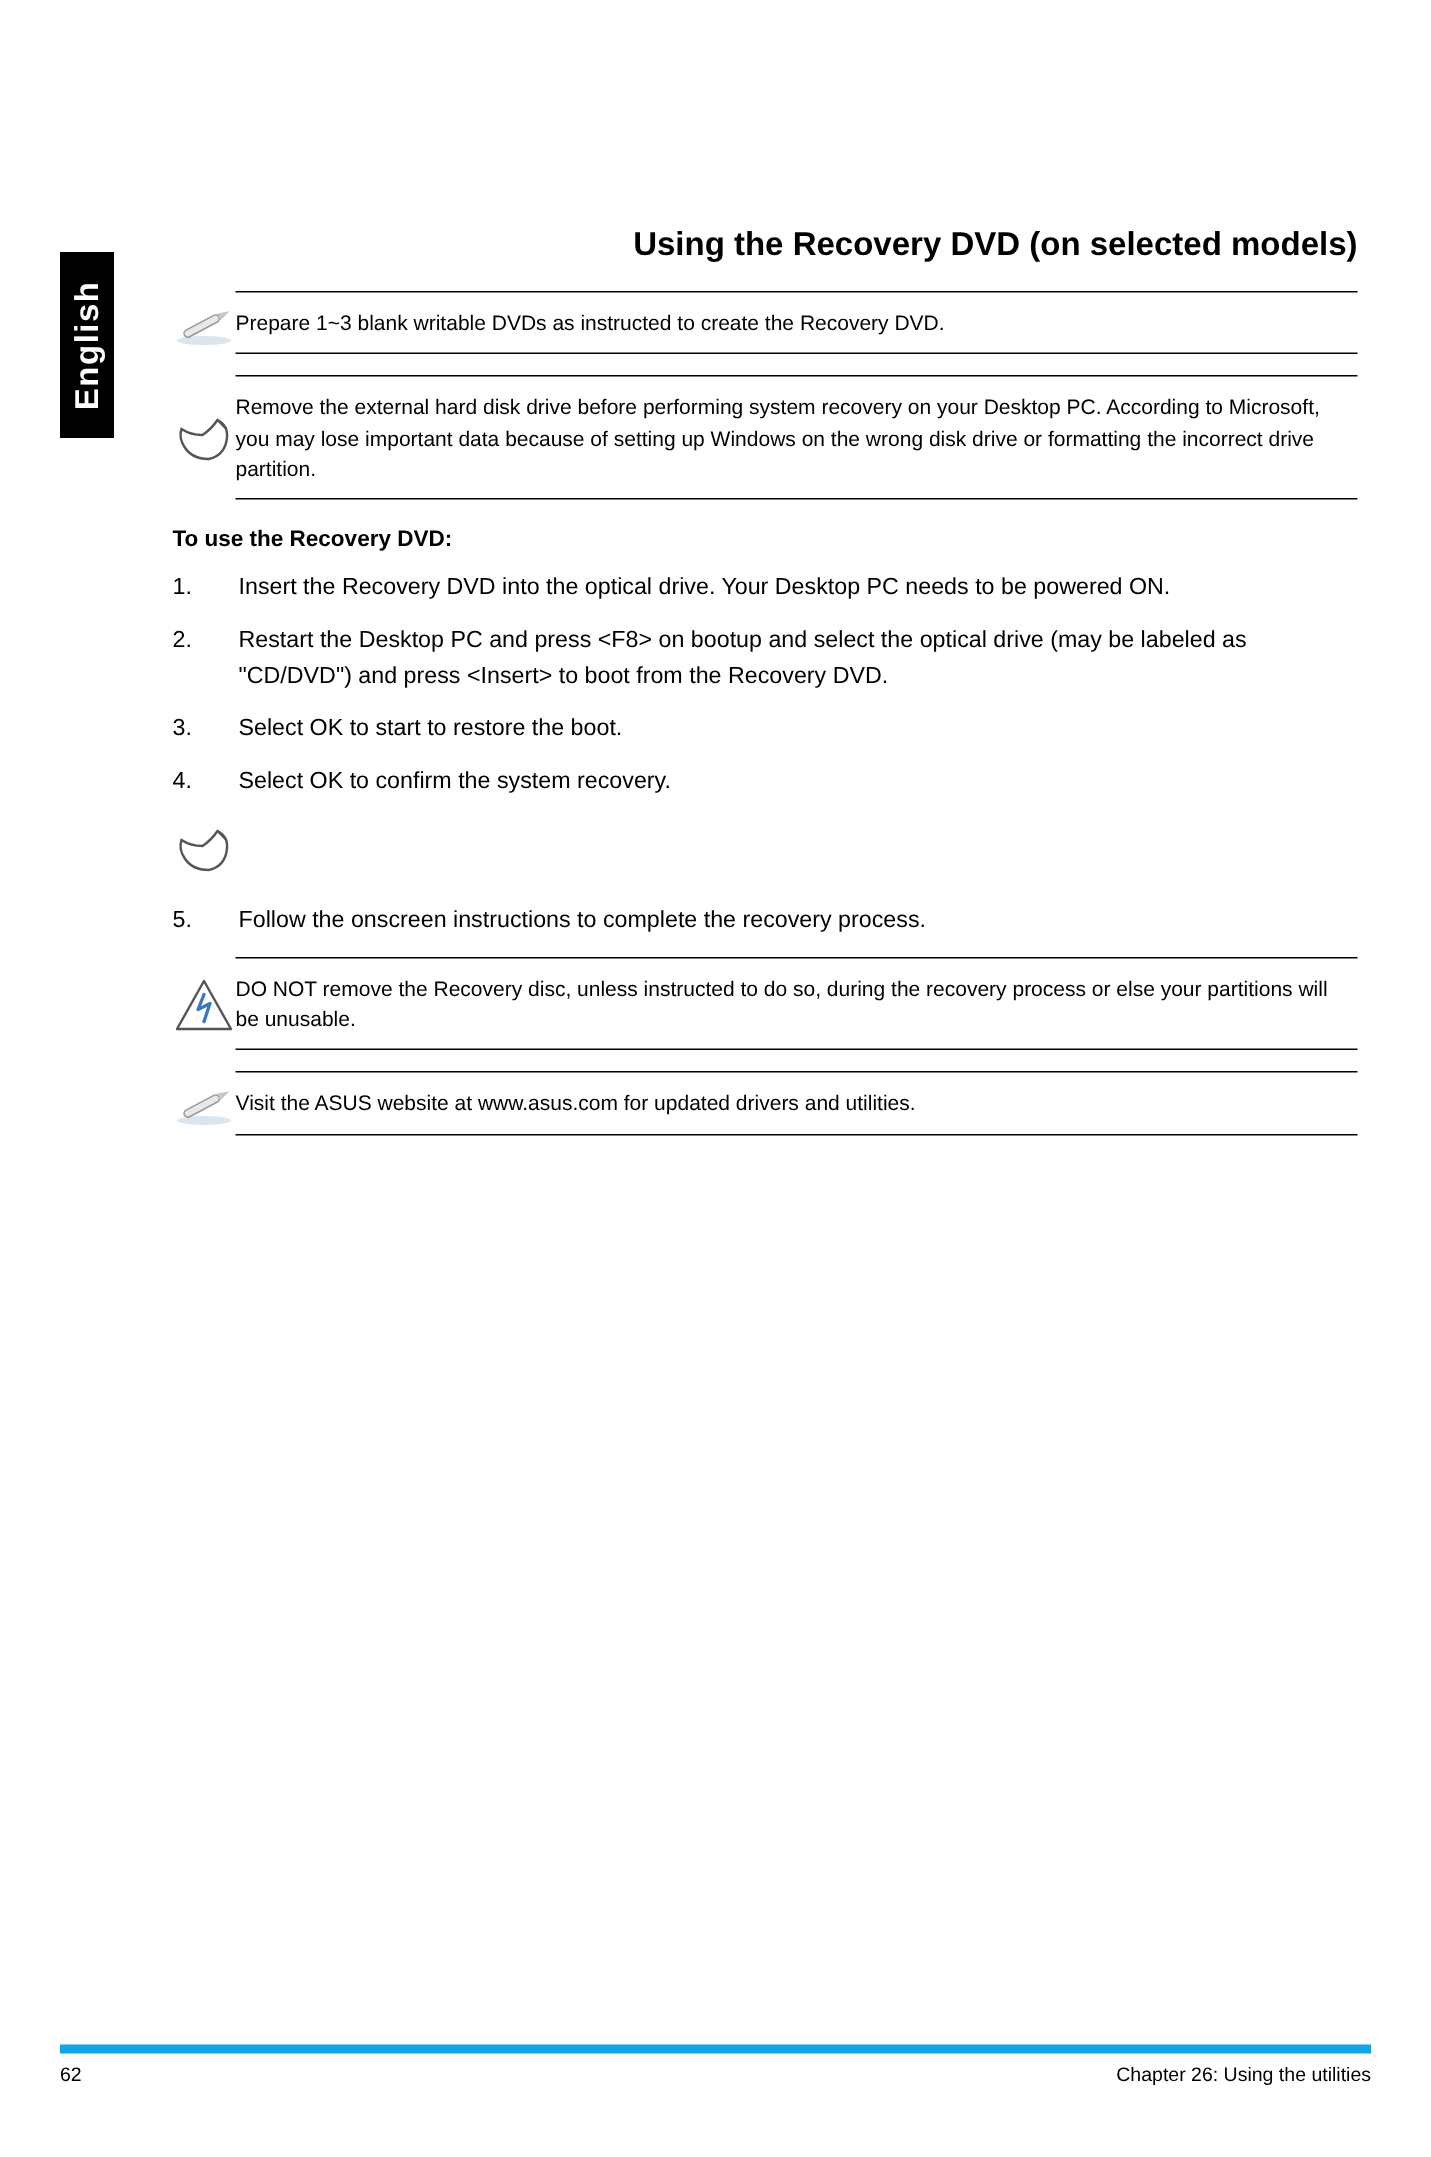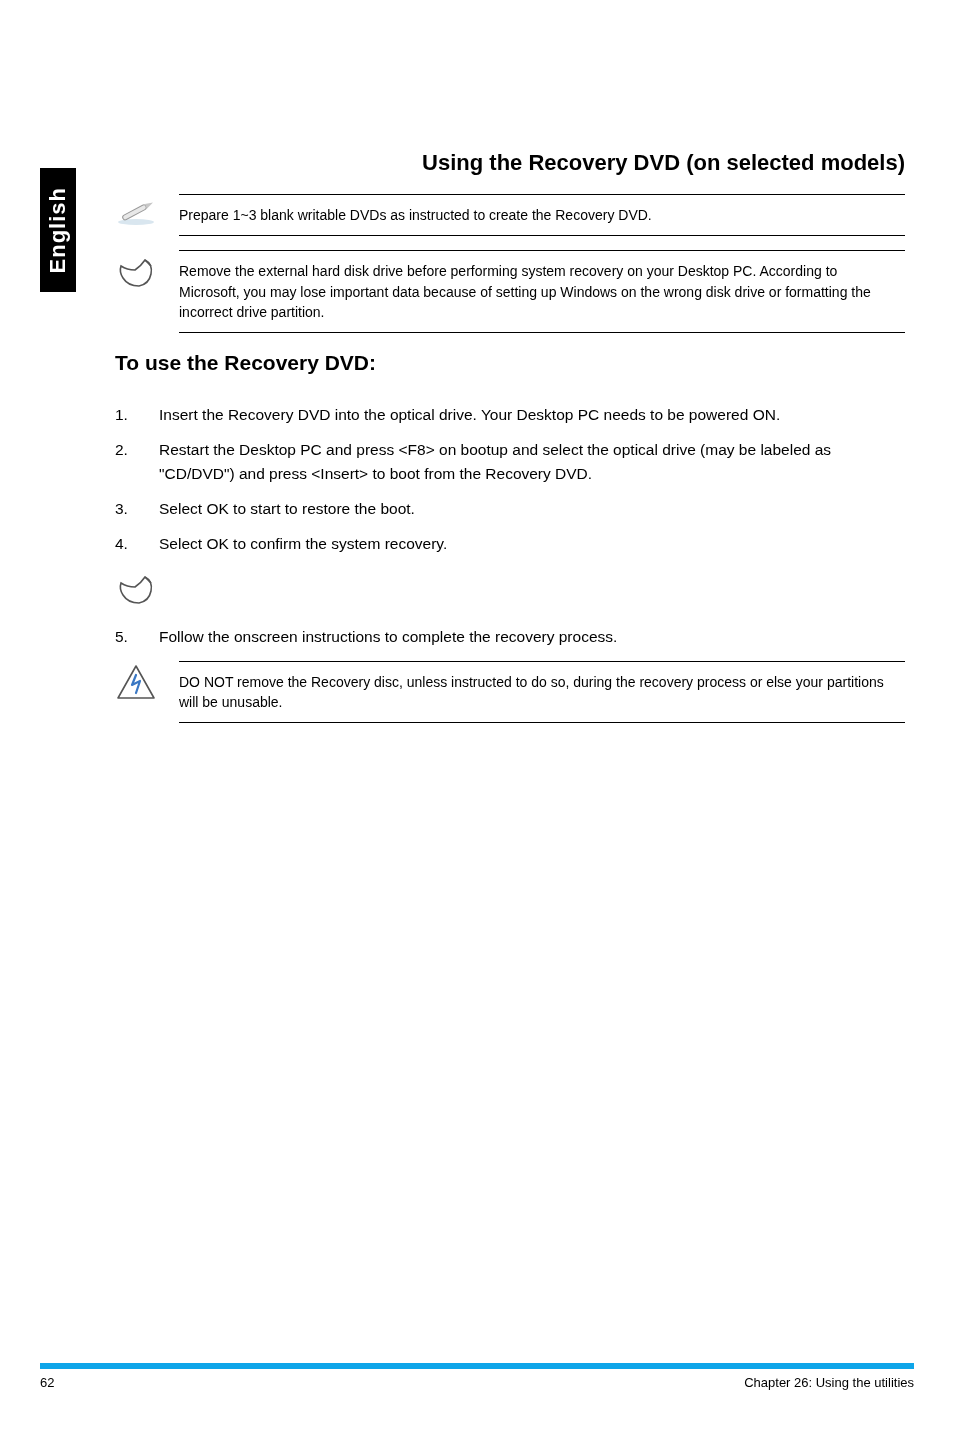--- a/index.html
+++ b/index.html
@@ -39,43 +39,42 @@
     width: 790px;
   }
   .heading {
     font-size: 22px;
     font-weight: bold;
     margin-bottom: 18px;
     text-align: right;
   }
   .callout {
     display: flex;
-    align-items: flex-start;
-    gap: 22px;
+    align-items: center;
     margin-bottom: 14px;
   }
   .callout .icon {
     width: 42px;
     flex: 0 0 42px;
     padding-top: 2px;
   }
   .callout .icon svg { display: block; }
   .callout .body {
     flex: 1;
     border-top: 1px solid #000;
     border-bottom: 1px solid #000;
     padding: 10px 4px 10px 0;
     font-size: 14px;
     line-height: 1.45;
   }
   .subhead {
-    font-size: 21px;
+    font-size: 15px;
     font-weight: bold;
     margin-top: 18px;
-    margin-bottom: 28px;
+    margin-bottom: 12px;
   }
   ol.steps {
     list-style: none;
     counter-reset: step;
     font-size: 15.5px;
     line-height: 1.5;
   }
   ol.steps li {
     display: flex;
     gap: 28px;
@@ -174,19 +173,31 @@
   <div class="callout" style="margin-top:6px;">
     <div class="icon">
       <svg width="42" height="38" viewBox="0 0 42 38">
         <polygon points="21,3 39,35 3,35" fill="none" stroke="#555" stroke-width="1.6" stroke-linejoin="round"></polygon>
         <path d="M21 12 L17 22 L25 18 L21 30" fill="none" stroke="#3a78c4" stroke-width="2.2" stroke-linejoin="round" stroke-linecap="round"></path>
       </svg>
     </div>
     <div class="body">DO NOT remove the Recovery disc, unless instructed to do so, during the recovery process or else your partitions will be unusable.</div>
   </div>
 
+  <div class="callout">
+    <div class="icon">
+      <svg width="42" height="30" viewBox="0 0 42 30">
+        <ellipse cx="21" cy="26" rx="18" ry="3" fill="#d9e6ef"></ellipse>
+        <g transform="rotate(-28 21 15)">
+          <rect x="6" y="13" width="26" height="5" rx="2.5" fill="#e8e8e8" stroke="#999"></rect>
+          <polygon points="32,13 40,15.5 32,18" fill="#c7c7c7"></polygon>
+        </g>
+      </svg>
+    </div>
+    <div class="body">Visit the ASUS website at www.asus.com for updated drivers and utilities.</div>
+  </div>
 
 </div>
 
 <div class="footer">
   <span>62</span>
   <span>Chapter 26: Using the utilities</span>
 </div>
 
 </body></html>

